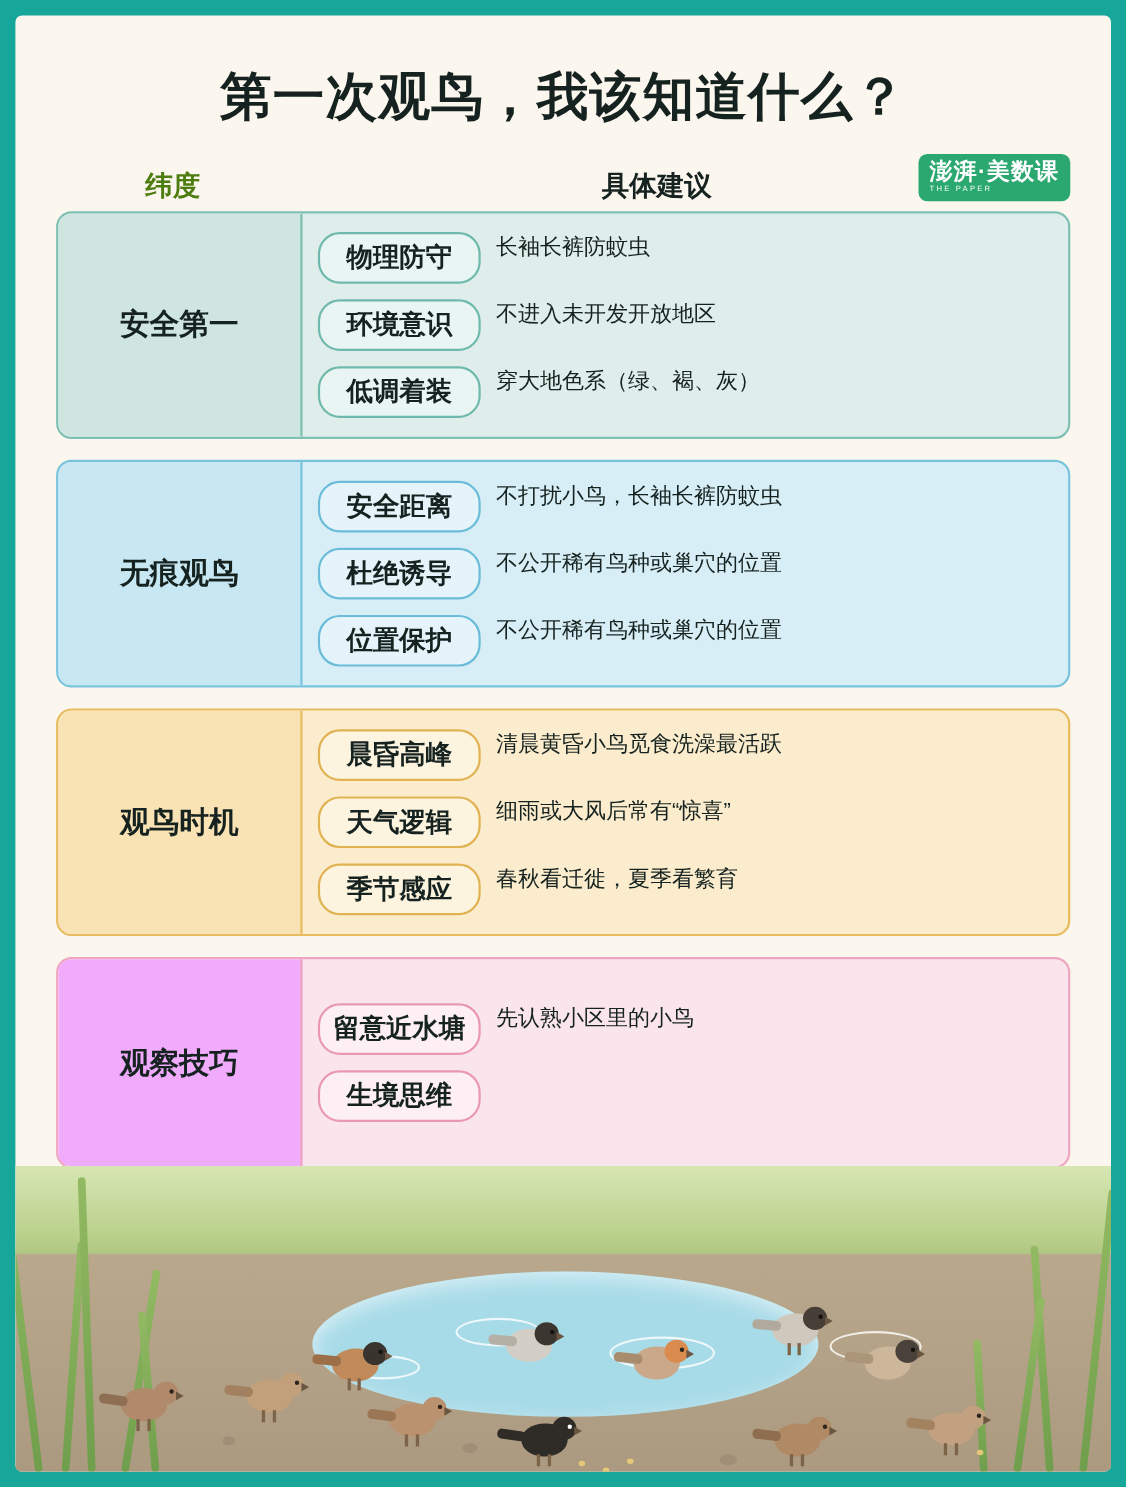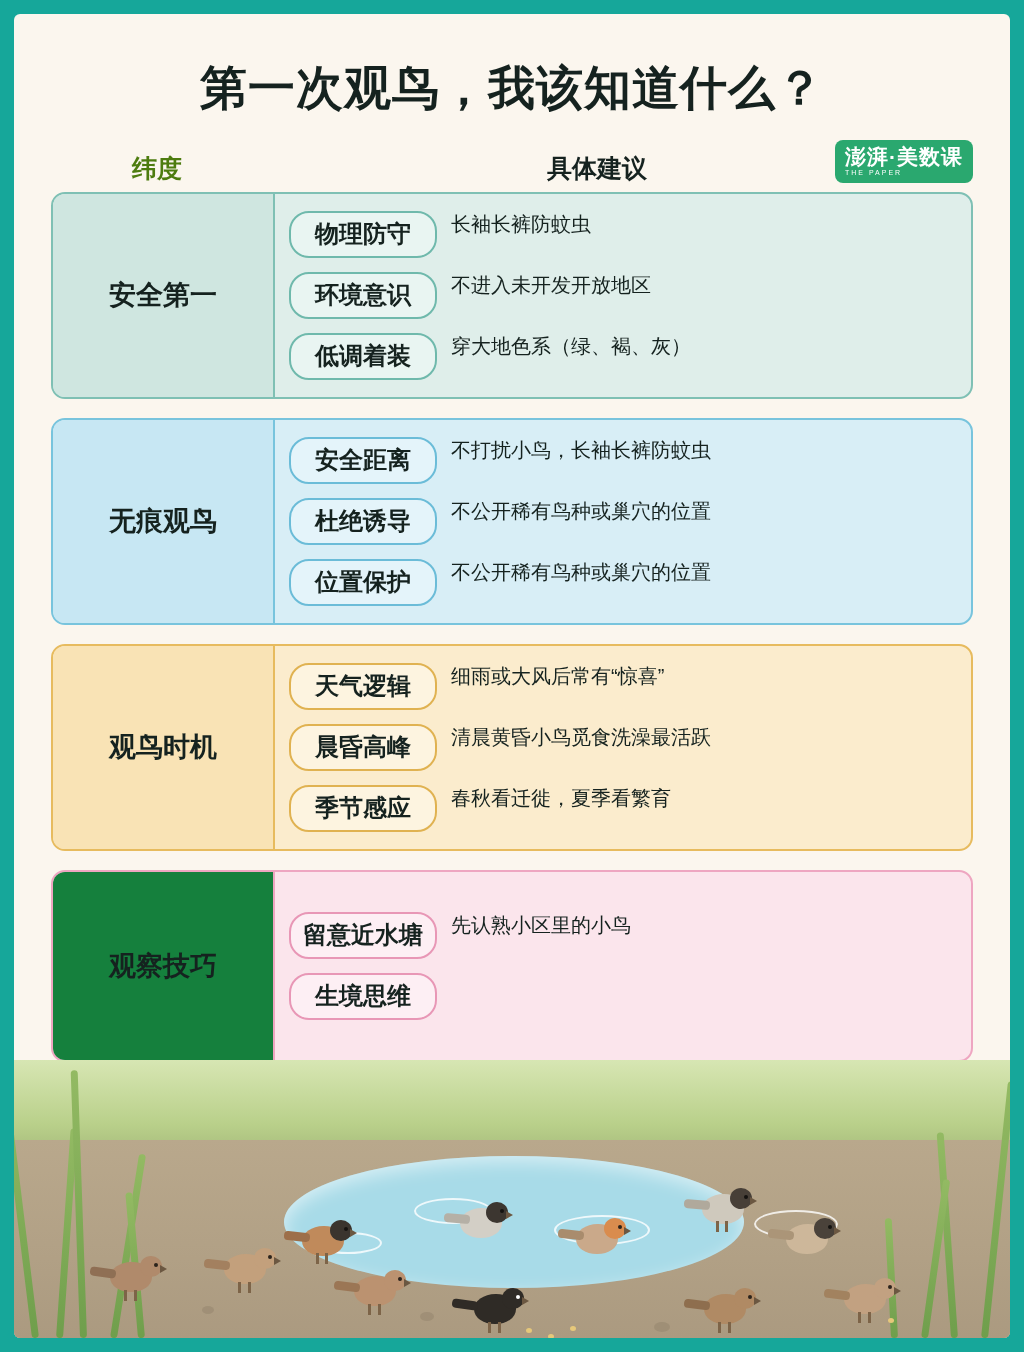--- a/index.html
+++ b/index.html
@@ -149,21 +149,21 @@
 
   .row.r1 { background: #d8eef6; border-color: #78c4dd; }
   .row.r1 .row-label { background: #c7e7f3; border-right-color: #78c4dd; }
   .row.r1 .tag { background: #e4f4fa; border-color: #6bbcd8; }
 
   .row.r2 { background: #fbeccd; border-color: #e7bb5e; }
   .row.r2 .row-label { background: #f9e3b5; border-right-color: #e7bb5e; }
   .row.r2 .tag { background: #fdf4e0; border-color: #e0b251; }
 
   .row.r3 { background: #fbe5ec; border-color: #eea6c1; }
-  .row.r3 .row-label { background: #15803d; border-right-color: #eea6c1; }
+  .row.r3 .row-label { background: #f0abfc; border-right-color: #eea6c1; }
   .row.r3 .tag { background: #fdeff4; border-color: #e897b6; }
 
   
   .scene {
     position: absolute;
     left: 0;
     right: 0;
     bottom: 0;
     height: 278px;
     overflow: hidden;
@@ -309,26 +309,26 @@
             <span class="tag">位置保护</span>
             <span class="desc">不公开稀有鸟种或巢穴的位置</span>
           </div>
         </div>
       </div>
 
       <div class="row r2">
         <div class="row-label">观鸟时机</div>
         <div class="row-items">
           <div class="item">
+            <span class="tag">晨昏高峰</span>
+            <span class="desc">清晨黄昏小鸟觅食洗澡最活跃</span>
+          </div>
+          <div class="item">
             <span class="tag">天气逻辑</span>
             <span class="desc">细雨或大风后常有“惊喜”</span>
-          </div>
-          <div class="item">
-            <span class="tag">晨昏高峰</span>
-            <span class="desc">清晨黄昏小鸟觅食洗澡最活跃</span>
           </div>
           <div class="item">
             <span class="tag">季节感应</span>
             <span class="desc">春秋看迁徙，夏季看繁育</span>
           </div>
         </div>
       </div>
 
       <div class="row r3">
         <div class="row-label">观察技巧</div>

